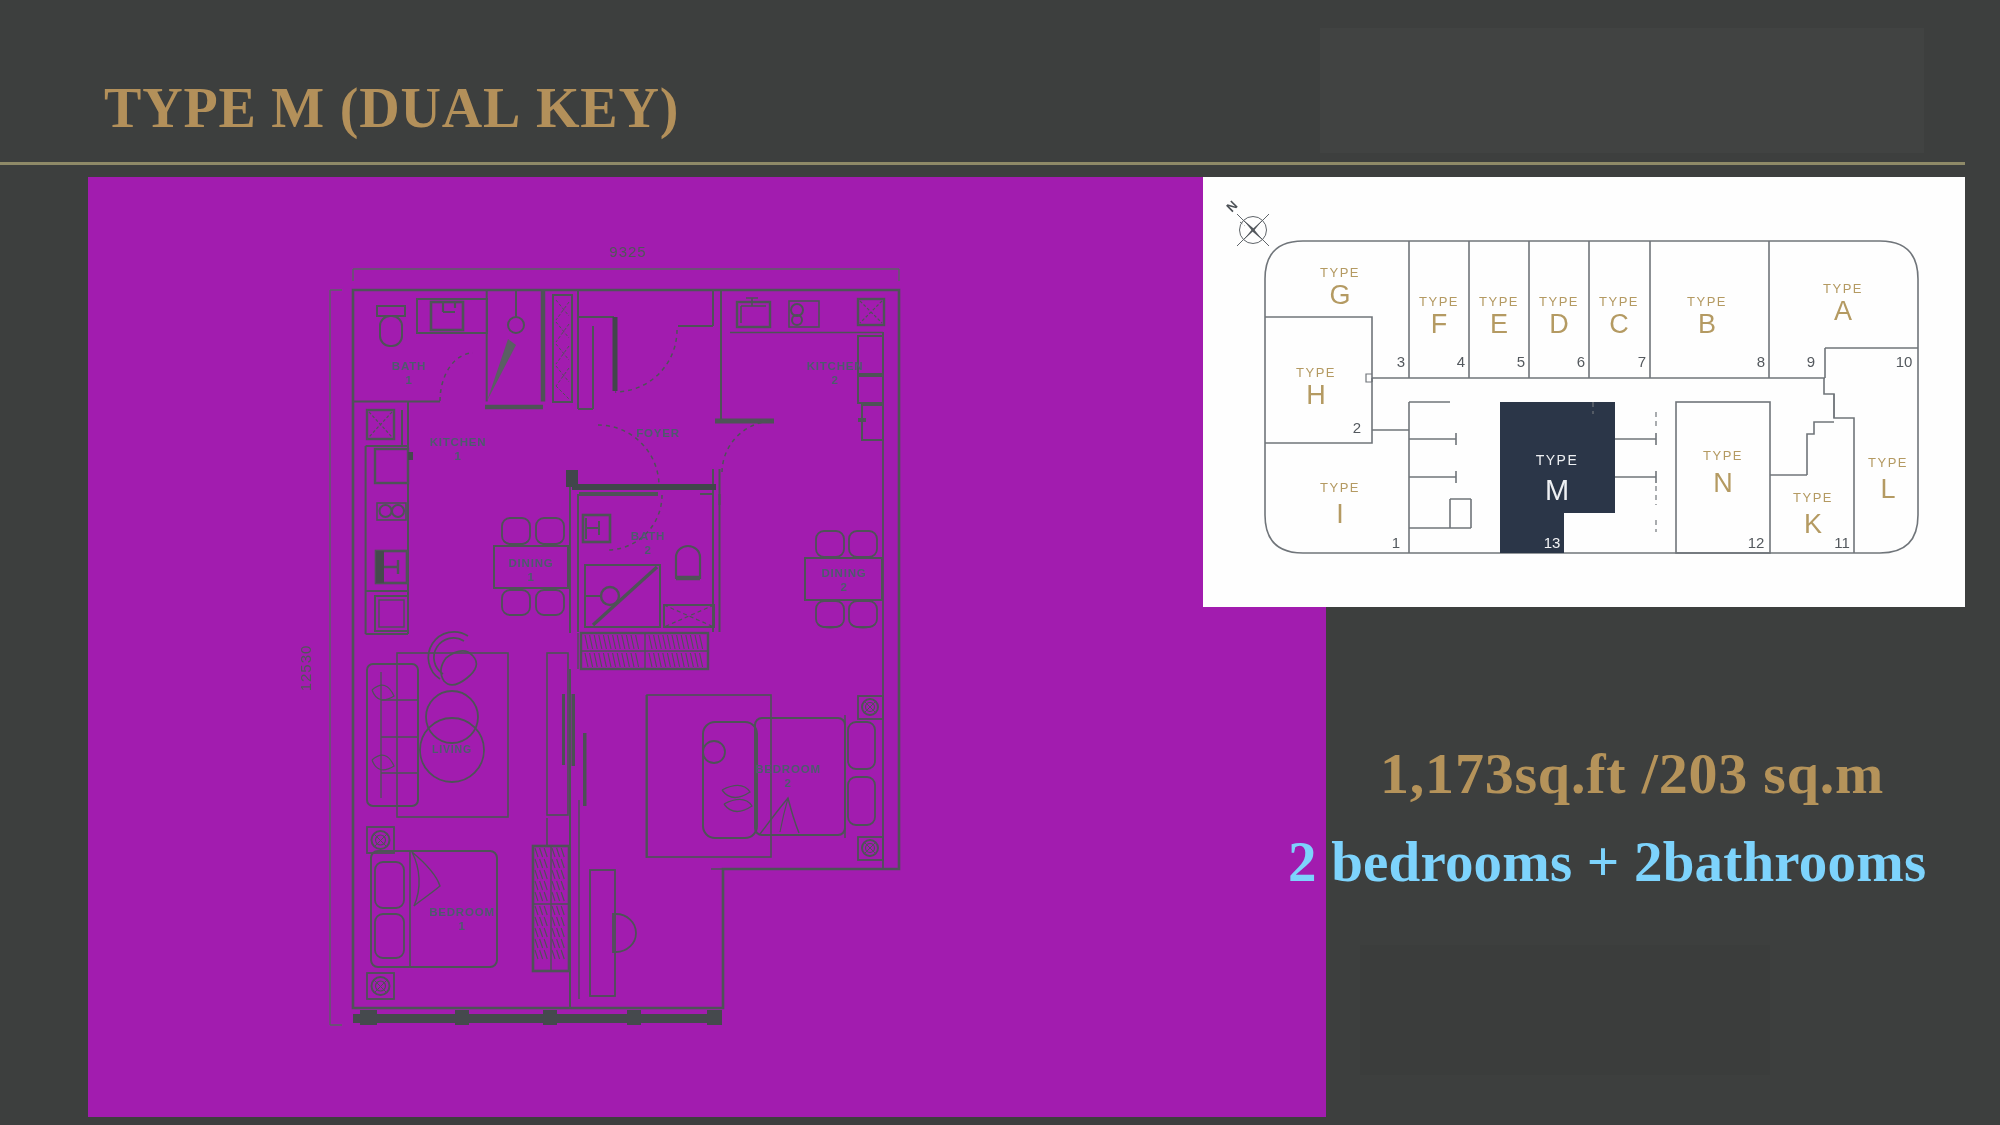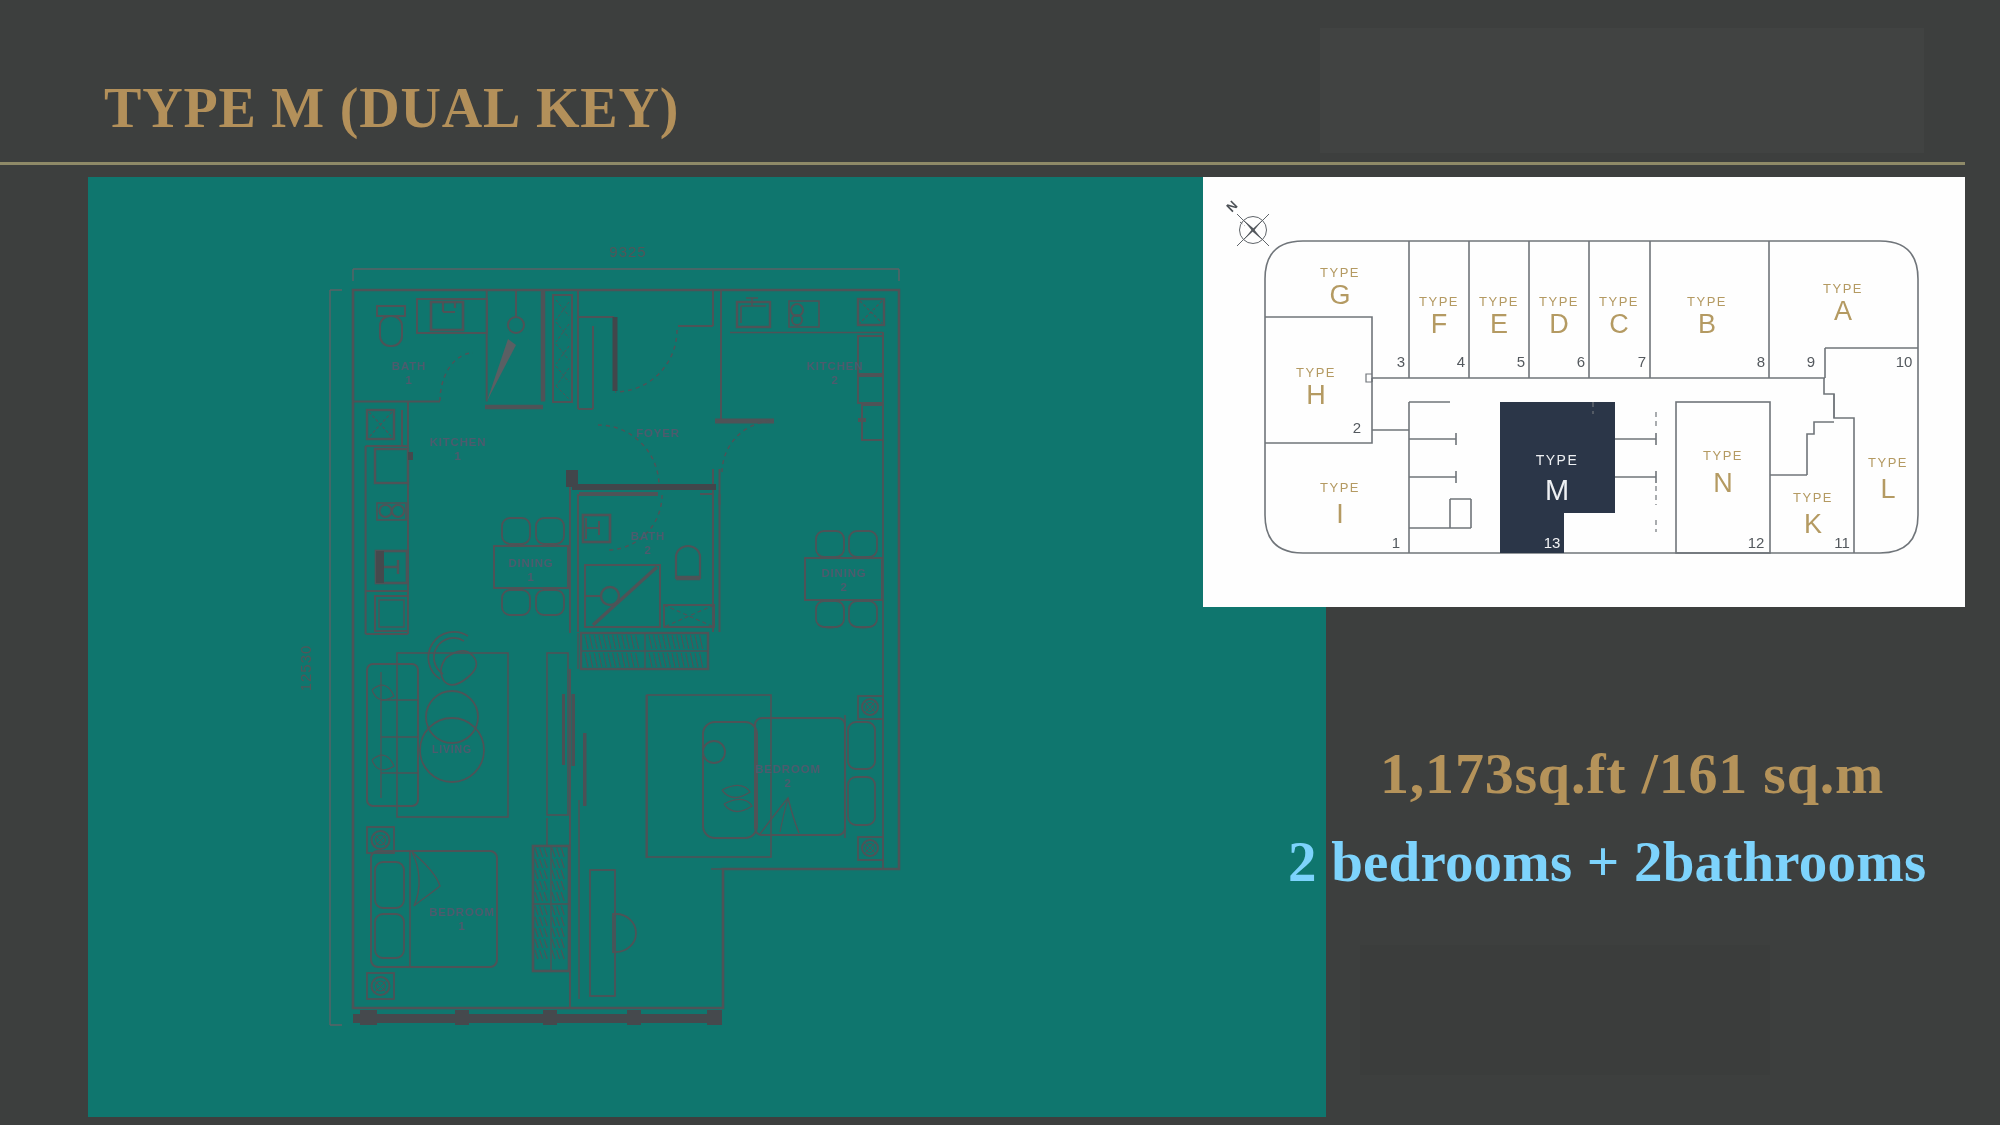--- a/index.html
+++ b/index.html
@@ -10,21 +10,21 @@
 </head>
 <body>
 
 <div class="abs" style="left:1320px;top:28px;width:604px;height:125px;background:#414342;"></div>
 
 <div class="abs" style="left:104px;top:76px;font-family:'Liberation Serif',serif;font-weight:bold;
      font-size:56px;letter-spacing:0.8px;color:#b3905a;white-space:nowrap;text-align:right;">TYPE&nbsp;M&nbsp;(DUAL&nbsp;KEY)</div>
 
 <div class="abs" style="left:0;top:162px;width:1965px;height:2.5px;background:#8f8a68;"></div>
 
-<div class="abs" style="left:88px;top:177px;width:1238px;height:940px;background:#0f766e;">
+<div class="abs" style="left:88px;top:177px;width:1238px;height:940px;background:#a21caf;">
 <svg width="1051" height="940" viewBox="88 177 1051 940">
 <g fill="none" stroke="#4e5357" stroke-width="2">
 
 <g stroke="#5c6165" stroke-width="1.4">
   <path d="M353,269 H899 M353,269 V281 M899,269 V281"></path>
 </g>
 <text x="628" y="257" fill="#515659" font-size="15" text-anchor="middle" stroke="none" letter-spacing="1">9325</text>
 
 <g stroke="#5c6165" stroke-width="1.4">
   <path d="M330,290 V1025 M330,290 H342 M330,1025 H342"></path>
@@ -362,16 +362,16 @@
 <g fill="#eef0f3" text-anchor="middle" font-family="Liberation Sans">
 <text x="1557" y="465" font-size="14" letter-spacing="1.5">TYPE</text>
 <text x="1557" y="500" font-size="29">M</text>
 </g>
 </svg>
 </div>
 
 <div class="abs" style="left:1360px;top:945px;width:410px;height:130px;background:rgba(0,0,0,0.025);"></div>
 
 <div class="abs" style="left:1380px;top:745px;width:502px;text-align:center;font-family:'Liberation Serif',serif;
-     font-weight:bold;font-size:58px;line-height:1;letter-spacing:0.8px;color:#b5935a;white-space:nowrap;">1,173sq.ft /161 sq.m</div>
+     font-weight:bold;font-size:58px;line-height:1;letter-spacing:0.8px;color:#b5935a;white-space:nowrap;">1,173sq.ft /203 sq.m</div>
 
 <div class="abs" style="left:1288px;top:833px;width:628px;text-align:center;font-family:Liberation Serif, serif;
      font-weight:bold;font-size:57px;line-height:1;letter-spacing:0.2px;color:#7dd3fc;white-space:nowrap;">2 bedrooms + 2bathrooms</div>
 
 </body></html>

